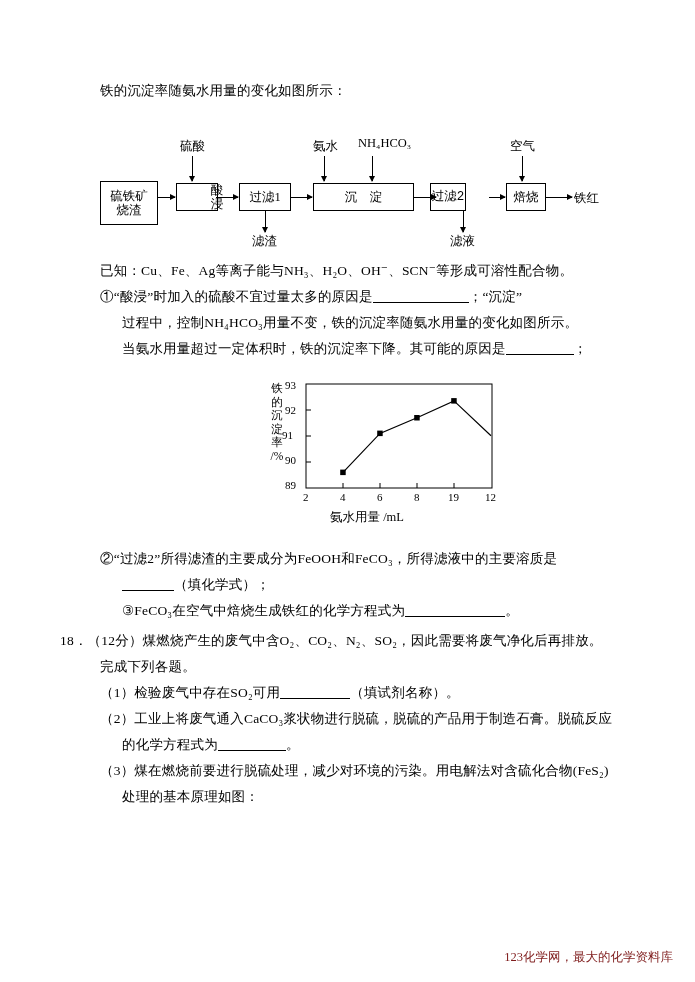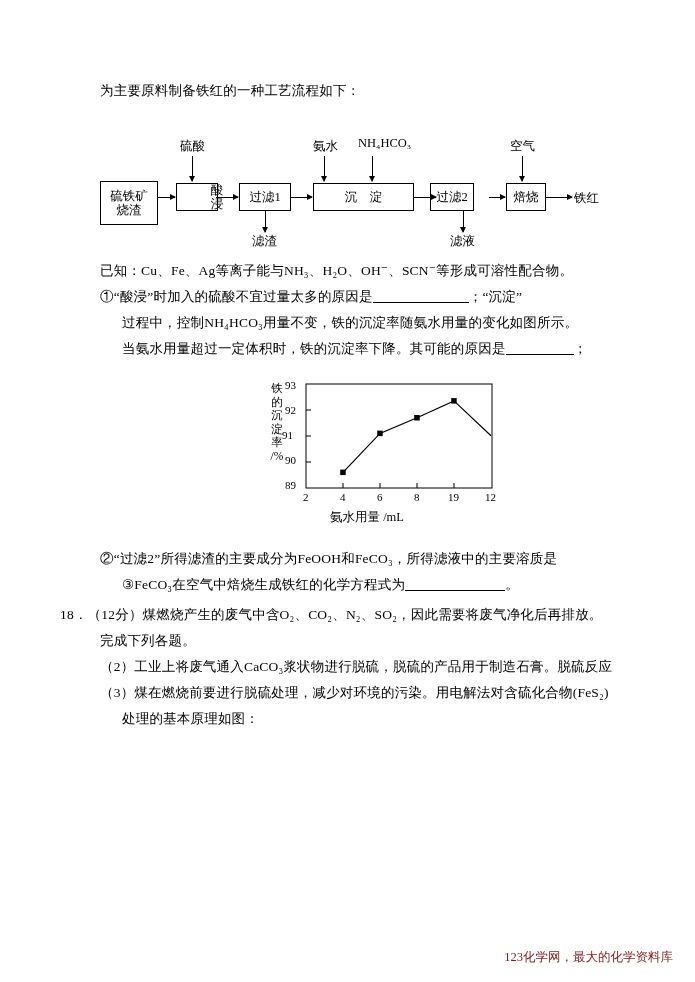--- a/index.html
+++ b/index.html
@@ -125,42 +125,42 @@
     font-size: 12.5px;
     color: #7f1d1d;
   }
 </style>
 </head>
 <body>
 
 <div class="page">
   <div class="content">
 
-    <div class="line">为主要原料制备铁红的一种工艺流程如下：</div>
+    <div class="line">铁的沉淀率随氨水用量的变化如图所示：</div>
 
     <div class="flow">
 
       <div class="flabel" style="left:80px; top:26px;">硫酸</div>
       <div class="flabel" style="left:213px; top:26px;">氨水</div>
       <div class="flabel" style="left:258px; top:24px;">NH₄HCO₃</div>
       <div class="flabel" style="left:410px; top:26px;">空气</div>
 
       <div class="varrow" style="left:92px; top:44px; height:25px;"></div>
       <div class="varrow" style="left:224px; top:44px; height:25px;"></div>
       <div class="varrow" style="left:272px; top:44px; height:25px;"></div>
       <div class="varrow" style="left:422px; top:44px; height:25px;"></div>
 
       <div class="fbox" style="left:0px; top:69px; width:58px; height:44px; flex-direction:column;">
         <span>硫铁矿</span>
         <span>烧渣</span>
       </div>
       <div class="fbox" style="left:76px; top:71px; width:40px; height:28px;padding-left:40px;">酸浸</div>
       <div class="fbox" style="left:139px; top:71px; width:52px; height:28px;">过滤1</div>
       <div class="fbox" style="left:213px; top:71px; width:101px; height:28px;">沉　淀</div>
-      <div class="fbox" style="left:330px; top:71px; width:44px; height:28px;">过滤2</div>
+      <div class="fbox" style="left:330px; top:71px; width:36px; height:28px;font-family:Liberation Mono, monospace;">过滤2</div>
       <div class="fbox" style="left:406px; top:71px; width:40px; height:28px;">焙烧</div>
 
       <div class="harrow" style="left:58px; top:85px; width:17px;"></div>
       <div class="harrow" style="left:116px; top:85px; width:22px;"></div>
       <div class="harrow" style="left:191px; top:85px; width:21px;"></div>
       <div class="harrow" style="left:314px; top:85px; width:22px;"></div>
       <div class="harrow" style="left:389px; top:85px; width:16px;"></div>
       <div class="harrow" style="left:446px; top:85px; width:26px;"></div>
 
       <div class="flabel" style="left:474px; top:78px;">铁红</div>
@@ -218,32 +218,41 @@
         <rect x="314.2" y="47.0" width="5.5" height="5.5" fill="#000"></rect>
         <rect x="351.2" y="30.1" width="5.5" height="5.5" fill="#000"></rect>
       </svg>
 
       <div class="chart-xlabel">氨水用量 /mL</div>
     </div>
 
     <div class="line" style="margin-top:18px;">
       <span>②“过滤2”所得滤渣的主要成分为FeOOH和FeCO₃，所得滤液中的主要溶质是</span>
     </div>
+    <div class="line hang">
+      <span class="blank" style="width:52px;"></span><span>（填化学式）；</span>
+    </div>
 
     <div class="line hang">
       <span>③FeCO₃在空气中焙烧生成铁红的化学方程式为</span><span class="blank" style="width:100px;"></span><span>。</span>
     </div>
 
     <div class="line" style="margin-top:4px; margin-left:-40px;">
       <span>18．</span><span>（12分）煤燃烧产生的废气中含O₂、CO₂、N₂、SO₂，因此需要将废气净化后再排放。</span>
     </div>
     <div class="line">完成下列各题。</div>
 
+    <div class="line">
+      <span>（1）检验废气中存在SO₂可用</span><span class="blank" style="width:70px;"></span><span>（填试剂名称）。</span>
+    </div>
 
     <div class="line">（2）工业上将废气通入CaCO₃浆状物进行脱硫，脱硫的产品用于制造石膏。脱硫反应</div>
+    <div class="line hang">
+      <span>的化学方程式为</span><span class="blank" style="width:68px;"></span><span>。</span>
+    </div>
 
     <div class="line">（3）煤在燃烧前要进行脱硫处理，减少对环境的污染。用电解法对含硫化合物(FeS₂)</div>
     <div class="line hang">处理的基本原理如图：</div>
 
   </div>
 
   <div class="footer">123化学网，最大的化学资料库</div>
 </div>
 
 </body></html>

